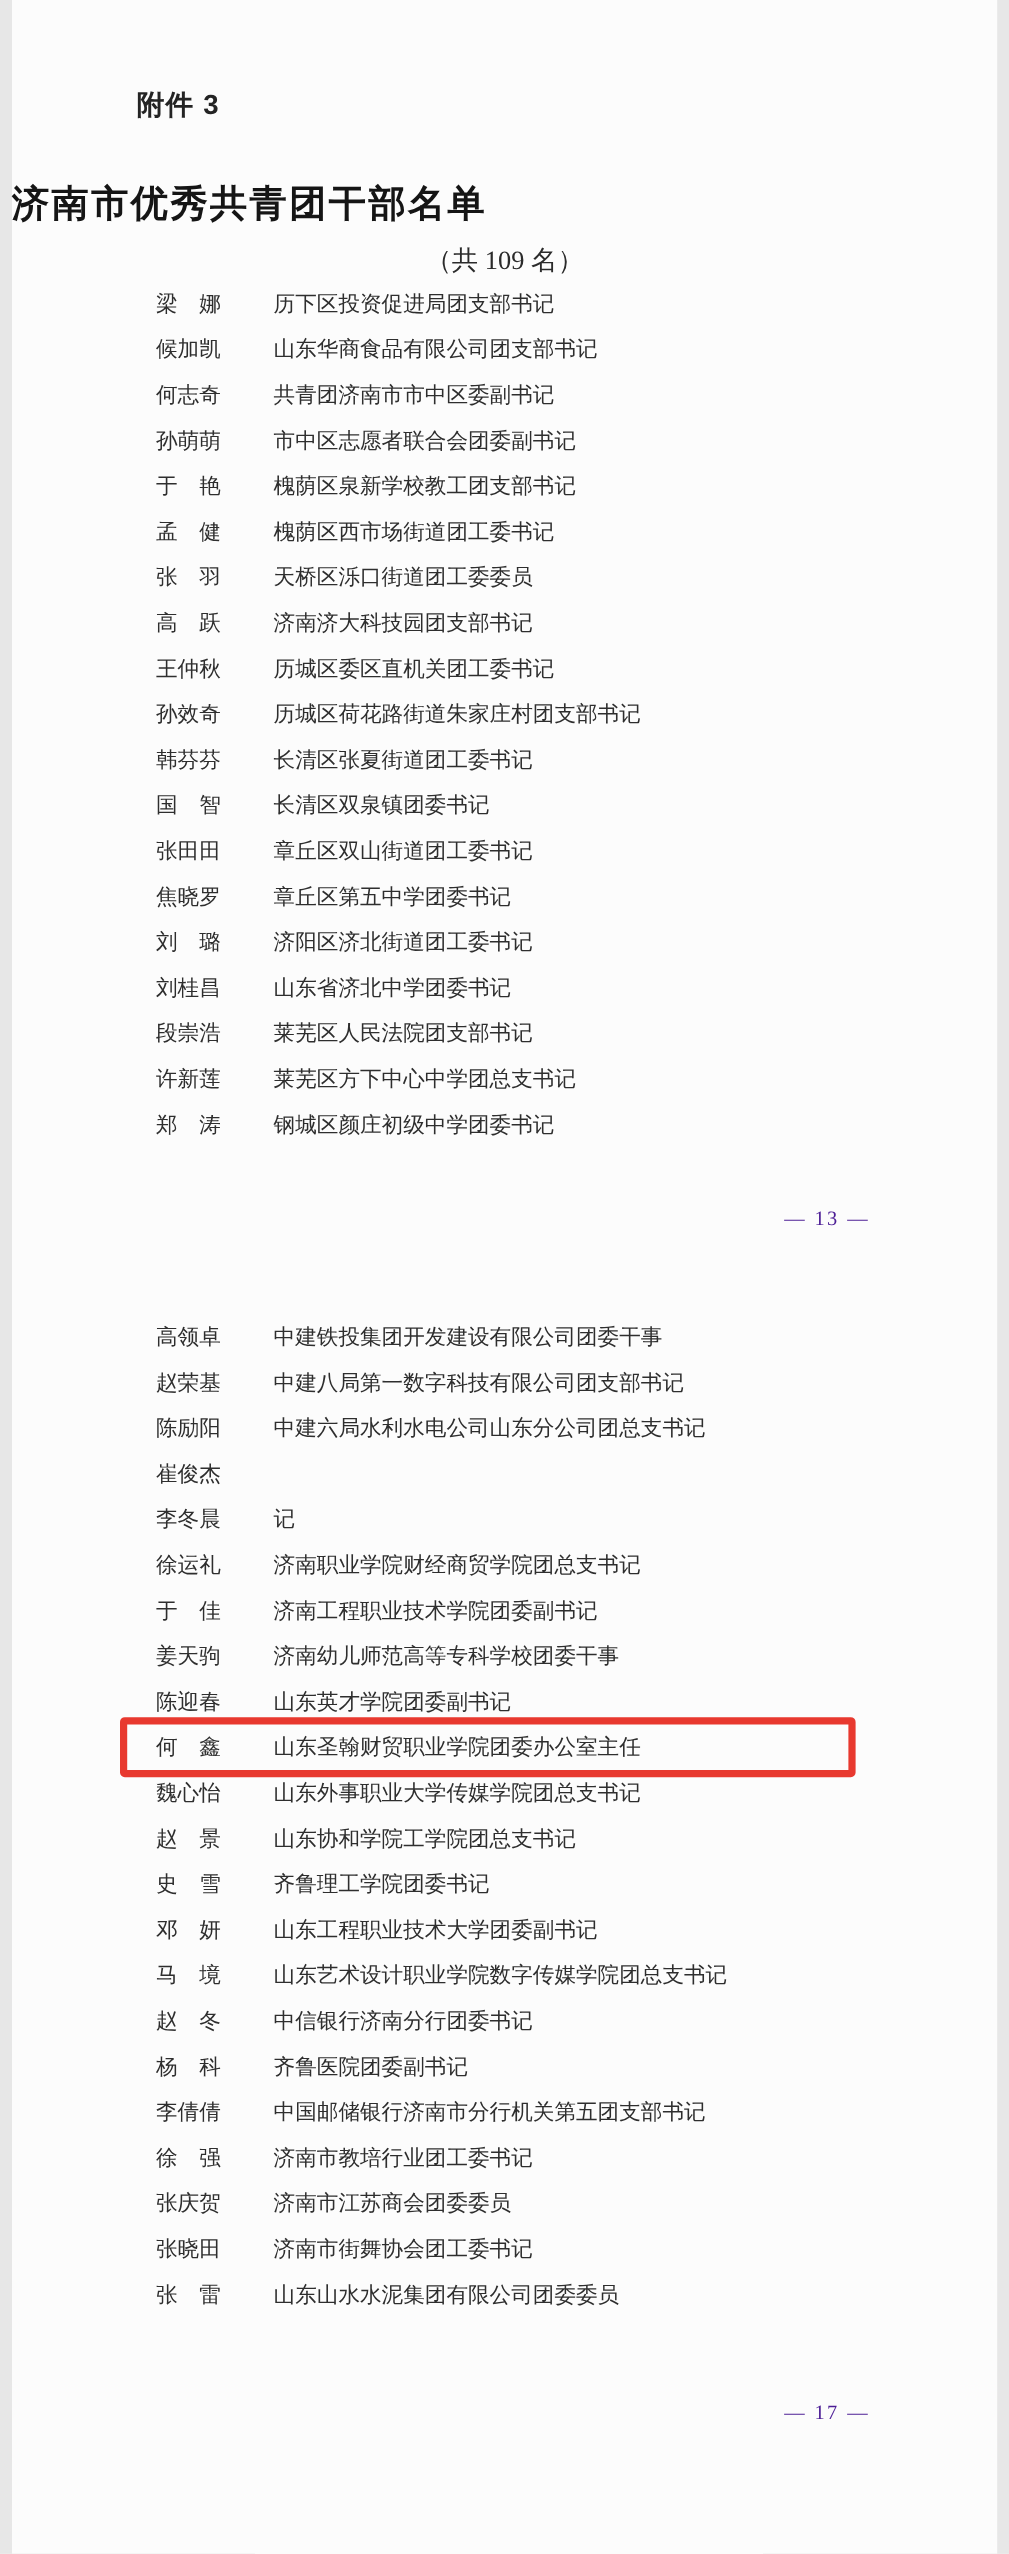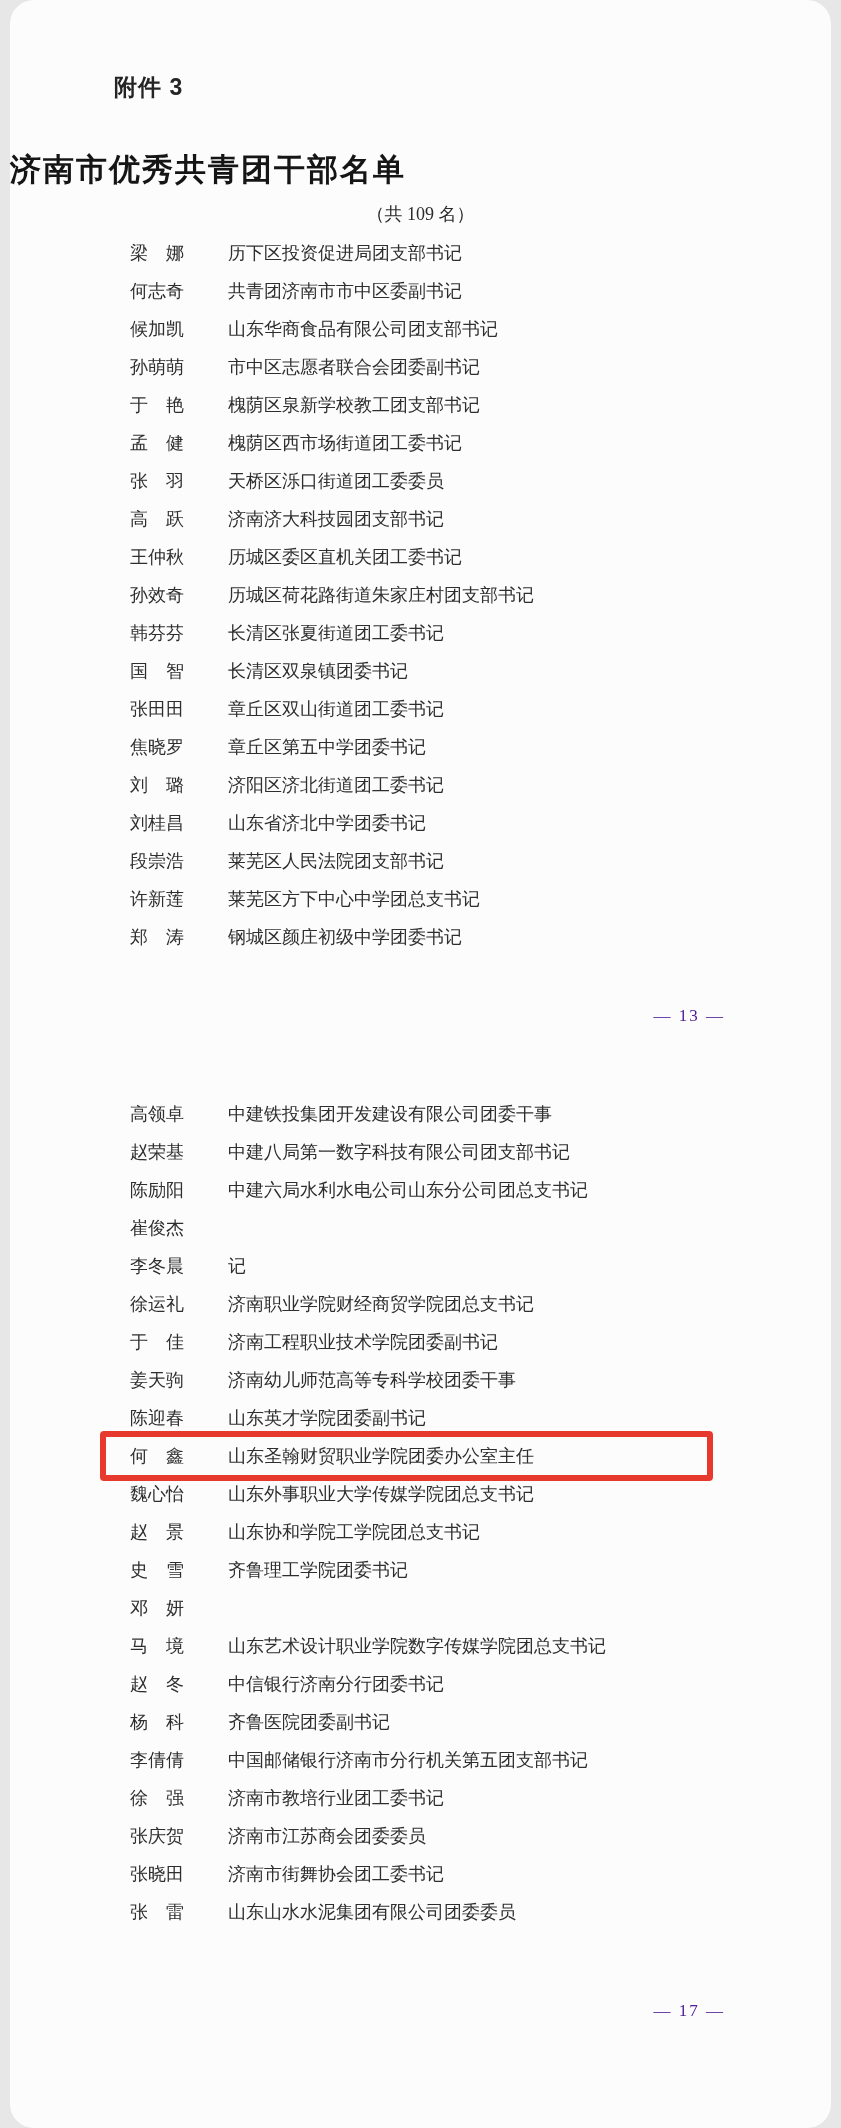--- a/index.html
+++ b/index.html
@@ -7,21 +7,20 @@
     width: 841px; height: 2128px;
     background: #e7e7e7;
     overflow: hidden;
     font-family: "Liberation Serif", "DejaVu Serif", serif;
   }
   .paper {
     position: absolute;
     left: 10px; top: 0;
     width: 821px; height: 2128px;
     background: #fcfcfc;
-    border-radius: 24px;
   }
   .attachment-label {
     position: absolute;
     left: 104px; top: 72px;
     font-family: "Liberation Sans", "DejaVu Sans", sans-serif;
     font-weight: bold;
     font-size: 23px;
     color: #242424;
     letter-spacing: 1px;
   }
@@ -32,21 +31,21 @@
     font-size: 31px;
     font-weight: bold;
     color: #151515;
     letter-spacing: 2px;
   }
   .doc-subtitle {
     position: absolute;
     left: 0; top: 202px;
     width: 100%;
     text-align: center;
-    font-size: 18px;
+    font-size: 22px;
     color: #2b2b2b;
   }
   .entry-list {
     position: absolute;
     left: 80px;
     width: 690px;
   }
   .entry-list-1 { top: 234px; }
   .entry-list-2 { top: 1095px; }
   .entry {
@@ -98,30 +97,30 @@
 
   <div class="entry-list entry-list-1">
   <div class="entry">
     <span class="entry-name">梁　娜</span>
     <span class="entry-position">
           <div class="pos-line">历下区投资促进局团支部书记</div>
         </span>
   </div>
 
   <div class="entry">
+    <span class="entry-name">候加凯</span>
+    <span class="entry-position">
+          <div class="pos-line">山东华商食品有限公司团支部书记</div>
+        </span>
+  </div>
+
+  <div class="entry">
     <span class="entry-name">何志奇</span>
     <span class="entry-position">
           <div class="pos-line">共青团济南市市中区委副书记</div>
-        </span>
-  </div>
-
-  <div class="entry">
-    <span class="entry-name">候加凯</span>
-    <span class="entry-position">
-          <div class="pos-line">山东华商食品有限公司团支部书记</div>
         </span>
   </div>
 
   <div class="entry">
     <span class="entry-name">孙萌萌</span>
     <span class="entry-position">
           <div class="pos-line">市中区志愿者联合会团委副书记</div>
         </span>
   </div>
 
@@ -318,20 +317,23 @@
 
   <div class="entry">
     <span class="entry-name">史　雪</span>
     <span class="entry-position">
           <div class="pos-line">齐鲁理工学院团委书记</div>
         </span>
   </div>
 
   <div class="entry">
     <span class="entry-name">邓　妍</span>
+    <span class="entry-position">
+          <div class="pos-line">山东工程职业技术大学团委副书记</div>
+        </span>
   </div>
 
   <div class="entry">
     <span class="entry-name">马　境</span>
     <span class="entry-position">
           <div class="pos-line">山东艺术设计职业学院数字传媒学院团总支书记</div>
         </span>
   </div>
 
   <div class="entry">

